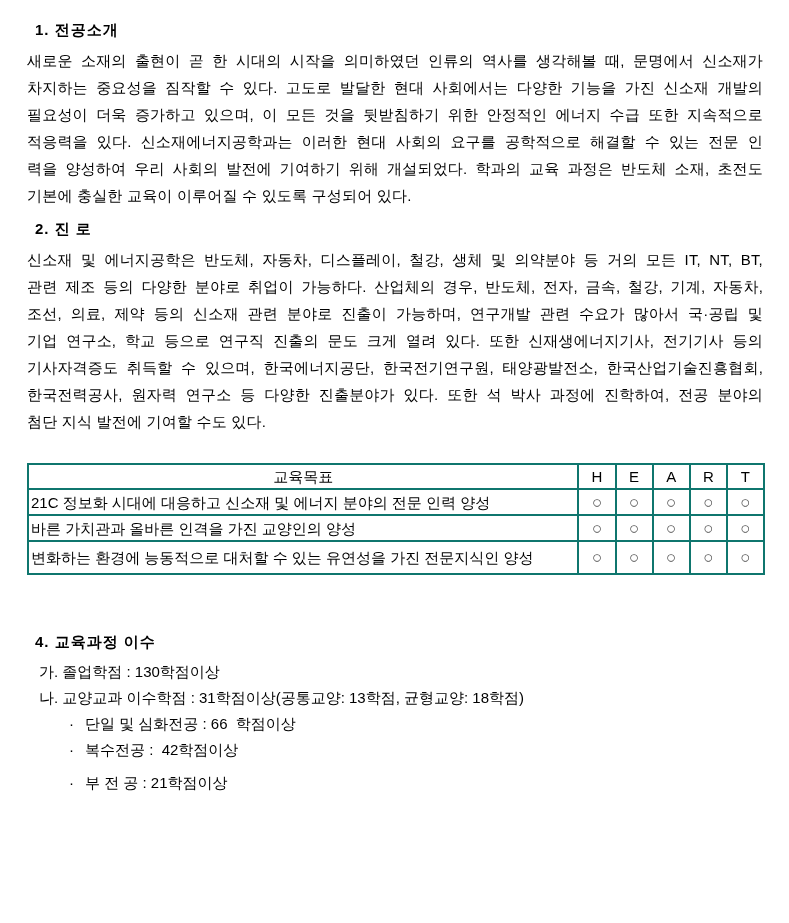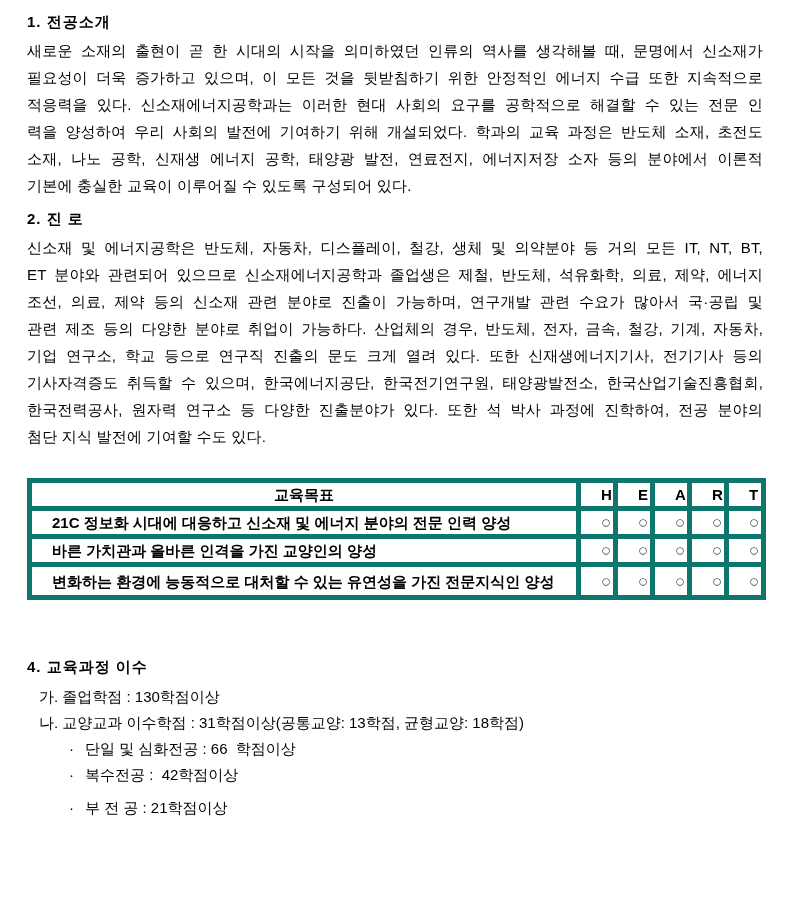--- a/index.html
+++ b/index.html
@@ -8,21 +8,21 @@
     width: 789px; height: 923px;
     background: #ffffff;
     color: #000000;
     font-family: "Liberation Sans", sans-serif;
     overflow: hidden;
   }
   .page { padding: 13px 26px 0 27px; }
 
   h2.sec {
     font-size: 15px; font-weight: bold;
-    margin: 0; padding: 0;
+    margin: 8px; padding: 0;
     line-height: 18px;
     letter-spacing: 1px;
   }
   .para { margin-top: 6px; }
   .jline {
     font-size: 15px;
     line-height: 27px;
     letter-spacing: 0.2px;
     text-align: justify;
     text-align-last: justify;
@@ -35,24 +35,24 @@
   .sec-curriculum { margin-top: 58px; }
 
   table.goals {
     border-collapse: collapse;
     width: 738px;
     margin-top: 12px;
     table-layout: fixed;
     border: 2px solid #000;
   }
   table.goals td, table.goals th {
-    border: 5px solid #0f766e;
+    border: 2px solid #0f766e;
     font-size: 15px;
-    font-weight: bold;
-    padding: 2px 20px;
+    font-weight: normal;
+    padding: 2px 2px;
     line-height: 19px;
     vertical-align: middle;
   }
   table.goals th { text-align: center; height: 25px; }
   td.goal-text { text-align: left; }
   td.mark-cell { text-align: center; padding: 1px 0; }
   tr.r-short td { height: 26px; margin-top: 16px; }
   tr.r-tall td { height: 33px; }
   .mark {
     display: inline-block;
@@ -79,35 +79,34 @@
 </style>
 </head>
 <body>
 
 <div class="page">
 
   <section class="sec-intro">
     <h2 class="sec">1. 전공소개</h2>
     <div class="para">
       <div class="jline">새로운 소재의 출현이 곧 한 시대의 시작을 의미하였던 인류의 역사를 생각해볼 때, 문명에서 신소재가</div>
+      <div class="jline">차지하는 중요성을 짐작할 수 있다. 고도로 발달한 현대 사회에서는 다양한 기능을 가진 신소재 개발의</div>
       <div class="jline">필요성이 더욱 증가하고 있으며, 이 모든 것을 뒷받침하기 위한 안정적인 에너지 수급 또한 지속적으로</div>
       <div class="jline">적응력을 있다. 신소재에너지공학과는 이러한 현대 사회의 요구를 공학적으로 해결할 수 있는 전문 인</div>
       <div class="jline">력을 양성하여 우리 사회의 발전에 기여하기 위해 개설되었다. 학과의 교육 과정은 반도체 소재, 초전도</div>
-      <div class="jline">소재, 나노 공학, 신재생 에너지 공학, 태양광 발전, 연료전지, 에너지저장 소자 등의 분야에서 이론적</div>
       <div class="jline last">기본에 충실한 교육이 이루어질 수 있도록 구성되어 있다.</div>
     </div>
   </section>
 
   <section class="sec-career">
     <h2 class="sec">2. 진 로</h2>
     <div class="para">
       <div class="jline">신소재 및 에너지공학은 반도체, 자동차, 디스플레이, 철강, 생체 및 의약분야 등 거의 모든 IT, NT, BT,</div>
-      <div class="jline">ET 분야와 관련되어 있으므로 신소재에너지공학과 졸업생은 제철, 반도체, 석유화학, 의료, 제약, 에너지</div>
+      <div class="jline">관련 제조 등의 다양한 분야로 취업이 가능하다. 산업체의 경우, 반도체, 전자, 금속, 철강, 기계, 자동차,</div>
       <div class="jline">조선, 의료, 제약 등의 신소재 관련 분야로 진출이 가능하며, 연구개발 관련 수요가 많아서 국·공립 및</div>
-      <div class="jline">관련 제조 등의 다양한 분야로 취업이 가능하다. 산업체의 경우, 반도체, 전자, 금속, 철강, 기계, 자동차,</div>
       <div class="jline">기업 연구소, 학교 등으로 연구직 진출의 문도 크게 열려 있다. 또한 신재생에너지기사, 전기기사 등의</div>
       <div class="jline">기사자격증도 취득할 수 있으며, 한국에너지공단, 한국전기연구원, 태양광발전소, 한국산업기술진흥협회,</div>
       <div class="jline">한국전력공사, 원자력 연구소 등 다양한 진출분야가 있다. 또한 석 박사 과정에 진학하여, 전공 분야의</div>
       <div class="jline last">첨단 지식 발전에 기여할 수도 있다.</div>
     </div>
   </section>
 
   <section class="sec-goals">
     <table class="goals">
       <colgroup>

